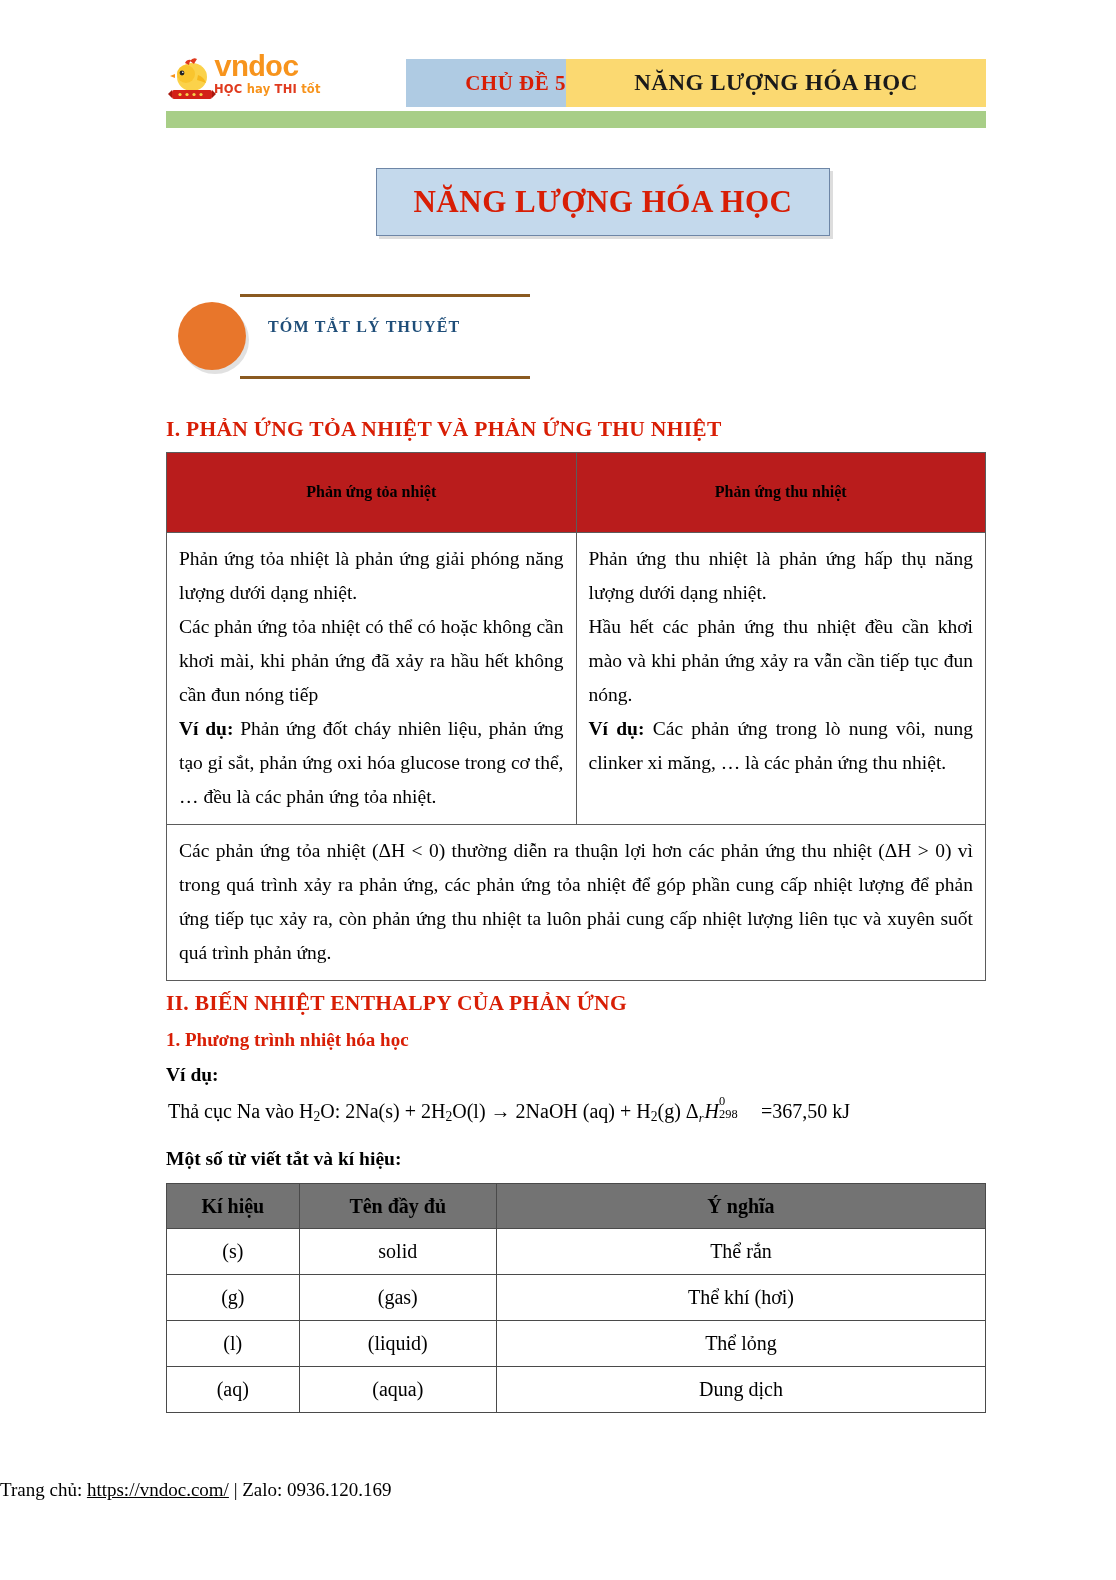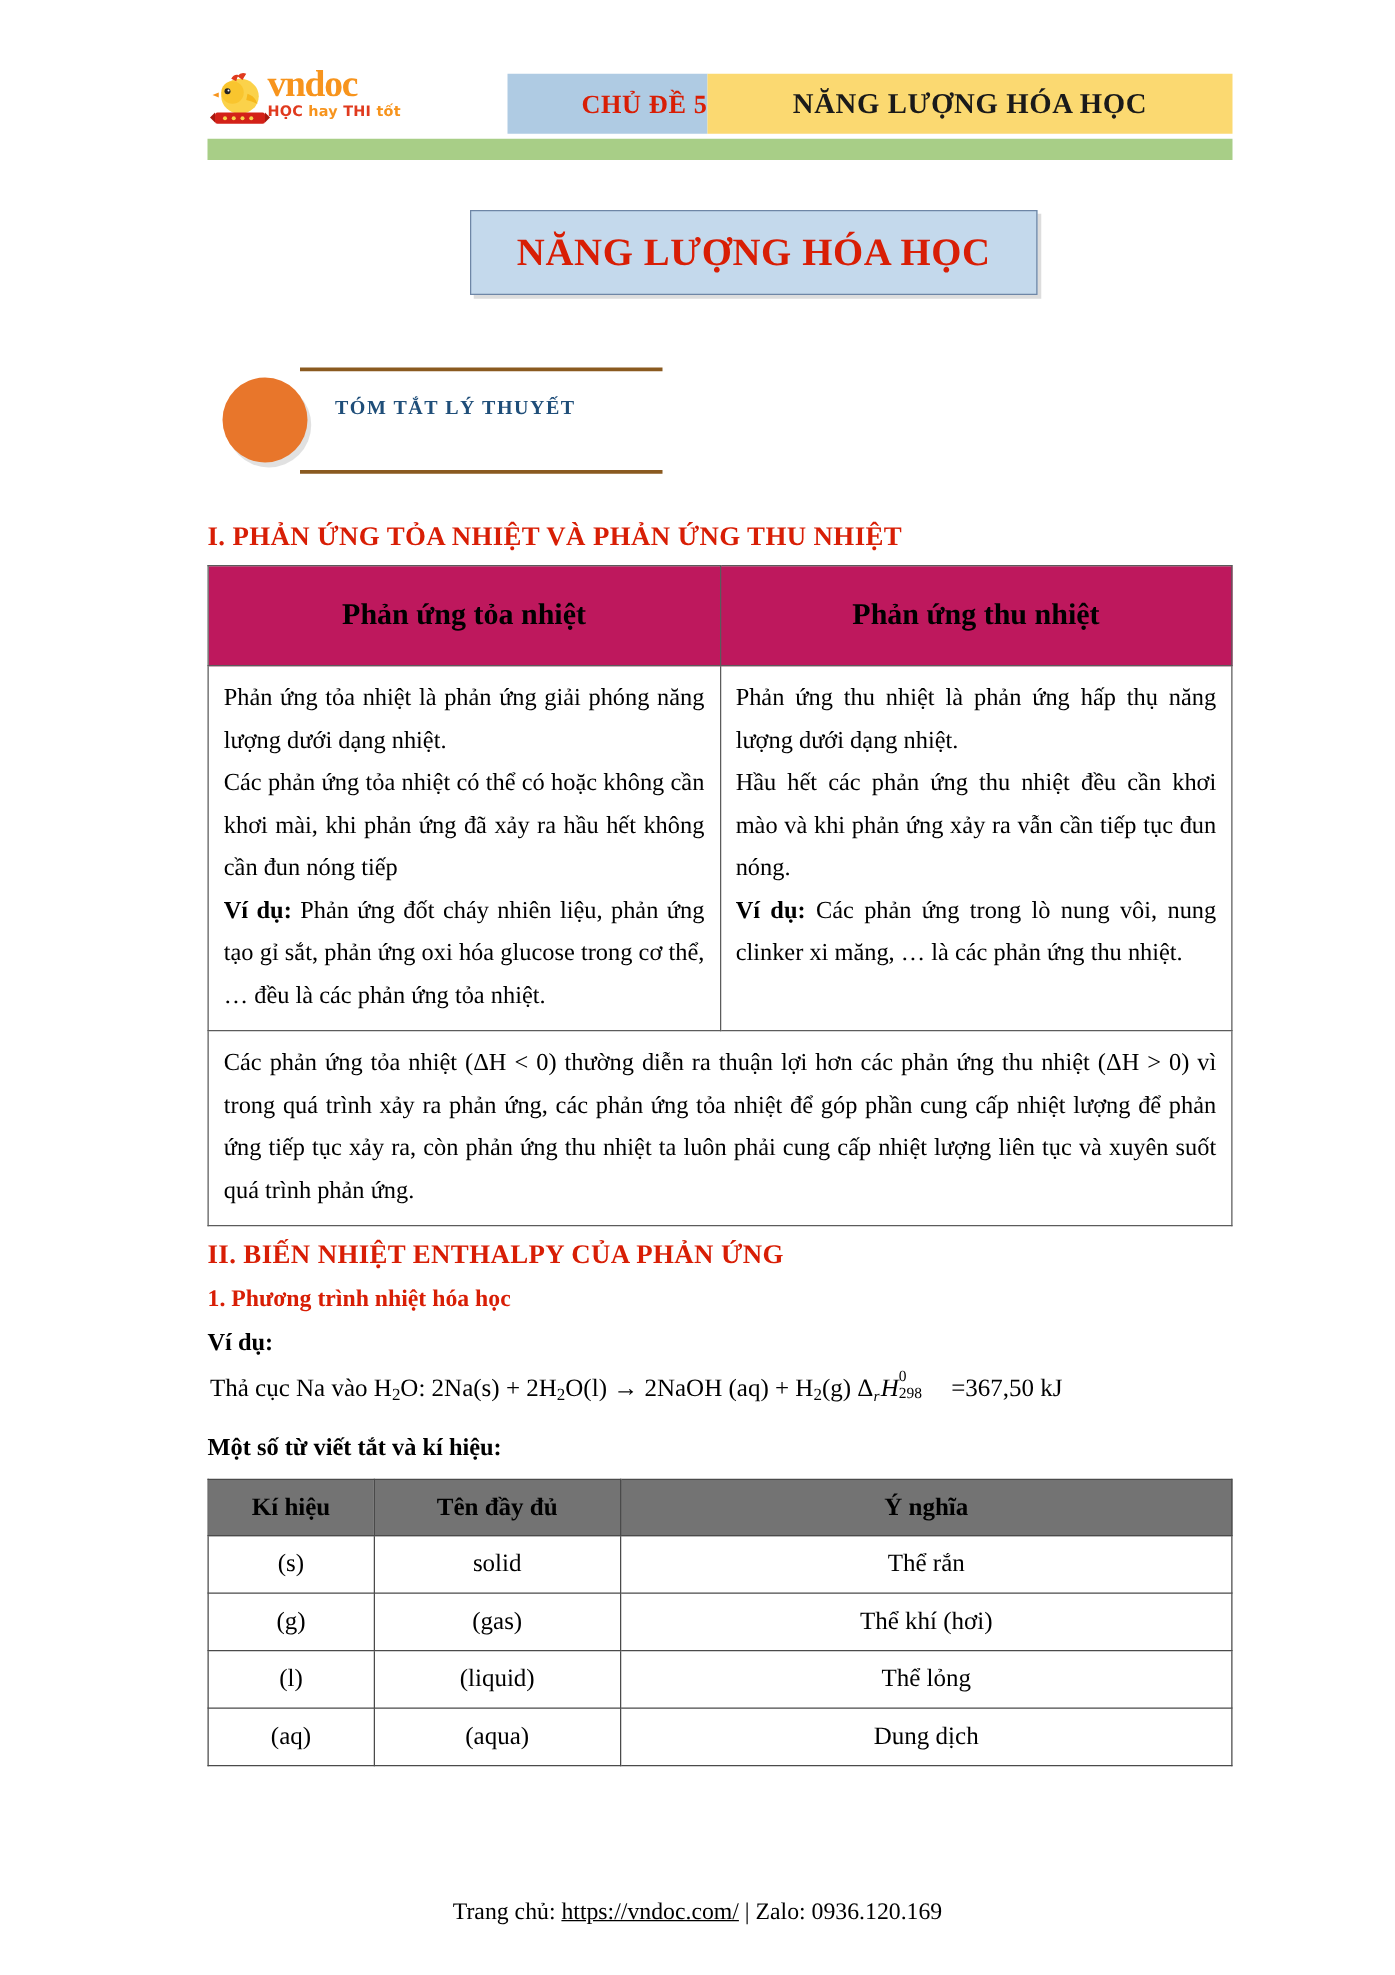--- a/index.html
+++ b/index.html
@@ -44,21 +44,21 @@
     width: 48px;
     height: 46px;
   }
   .logo-text {
     position: absolute;
     left: 48px;
     top: -4px;
     width: 128px;
   }
   .logo-word {
-    font-family: Liberation Serif, serif;
+    font-family: Liberation Mono, monospace;
     font-weight: bold;
     font-size: 30px;
     color: #F7941D;
     letter-spacing: -1px;
     line-height: 32px;
   }
   .logo-tag {
     font-family: "DejaVu Sans", sans-serif;
     font-size: 11.5px;
     font-weight: bold;
@@ -245,27 +245,27 @@
     width: 820px;
     border-collapse: collapse;
     table-layout: fixed;
   }
   .table1 td, .table1 th {
     border: 1px solid #5b5b5b;
     vertical-align: top;
     padding: 9px 12px 10px 12px;
   }
   .table1 th {
-    background: #be185d;
+    background: #b91c1c;
     text-align: center;
     vertical-align: middle;
     height: 60px;
     font-family: "Liberation Serif", serif;
     font-weight: bold;
-    font-size: 24px;
+    font-size: 16px;
   }
   .table1 td {
     font-family: "Liberation Serif", serif;
     font-size: 19.5px;
     line-height: 34px;
     text-align: justify;
     text-justify: inter-word;
   }
   .table1 td p { margin: 0; }
   .table1 .bold { font-weight: bold; }
@@ -299,25 +299,23 @@
     font-size: 20px;
     height: 43px;
   }
 
   
   .footer {
     position: absolute;
     left: 0;
     top: 1479px;
     width: 1116px;
-    text-align: center;
     font-family: "Liberation Serif", serif;
     font-size: 19px;
     color: #000;
-    margin-top: 40px;
   }
   .footer a {
     color: #000;
     text-decoration: underline;
   }
 </style>
 </head>
 <body>
 
 <div class="page">

